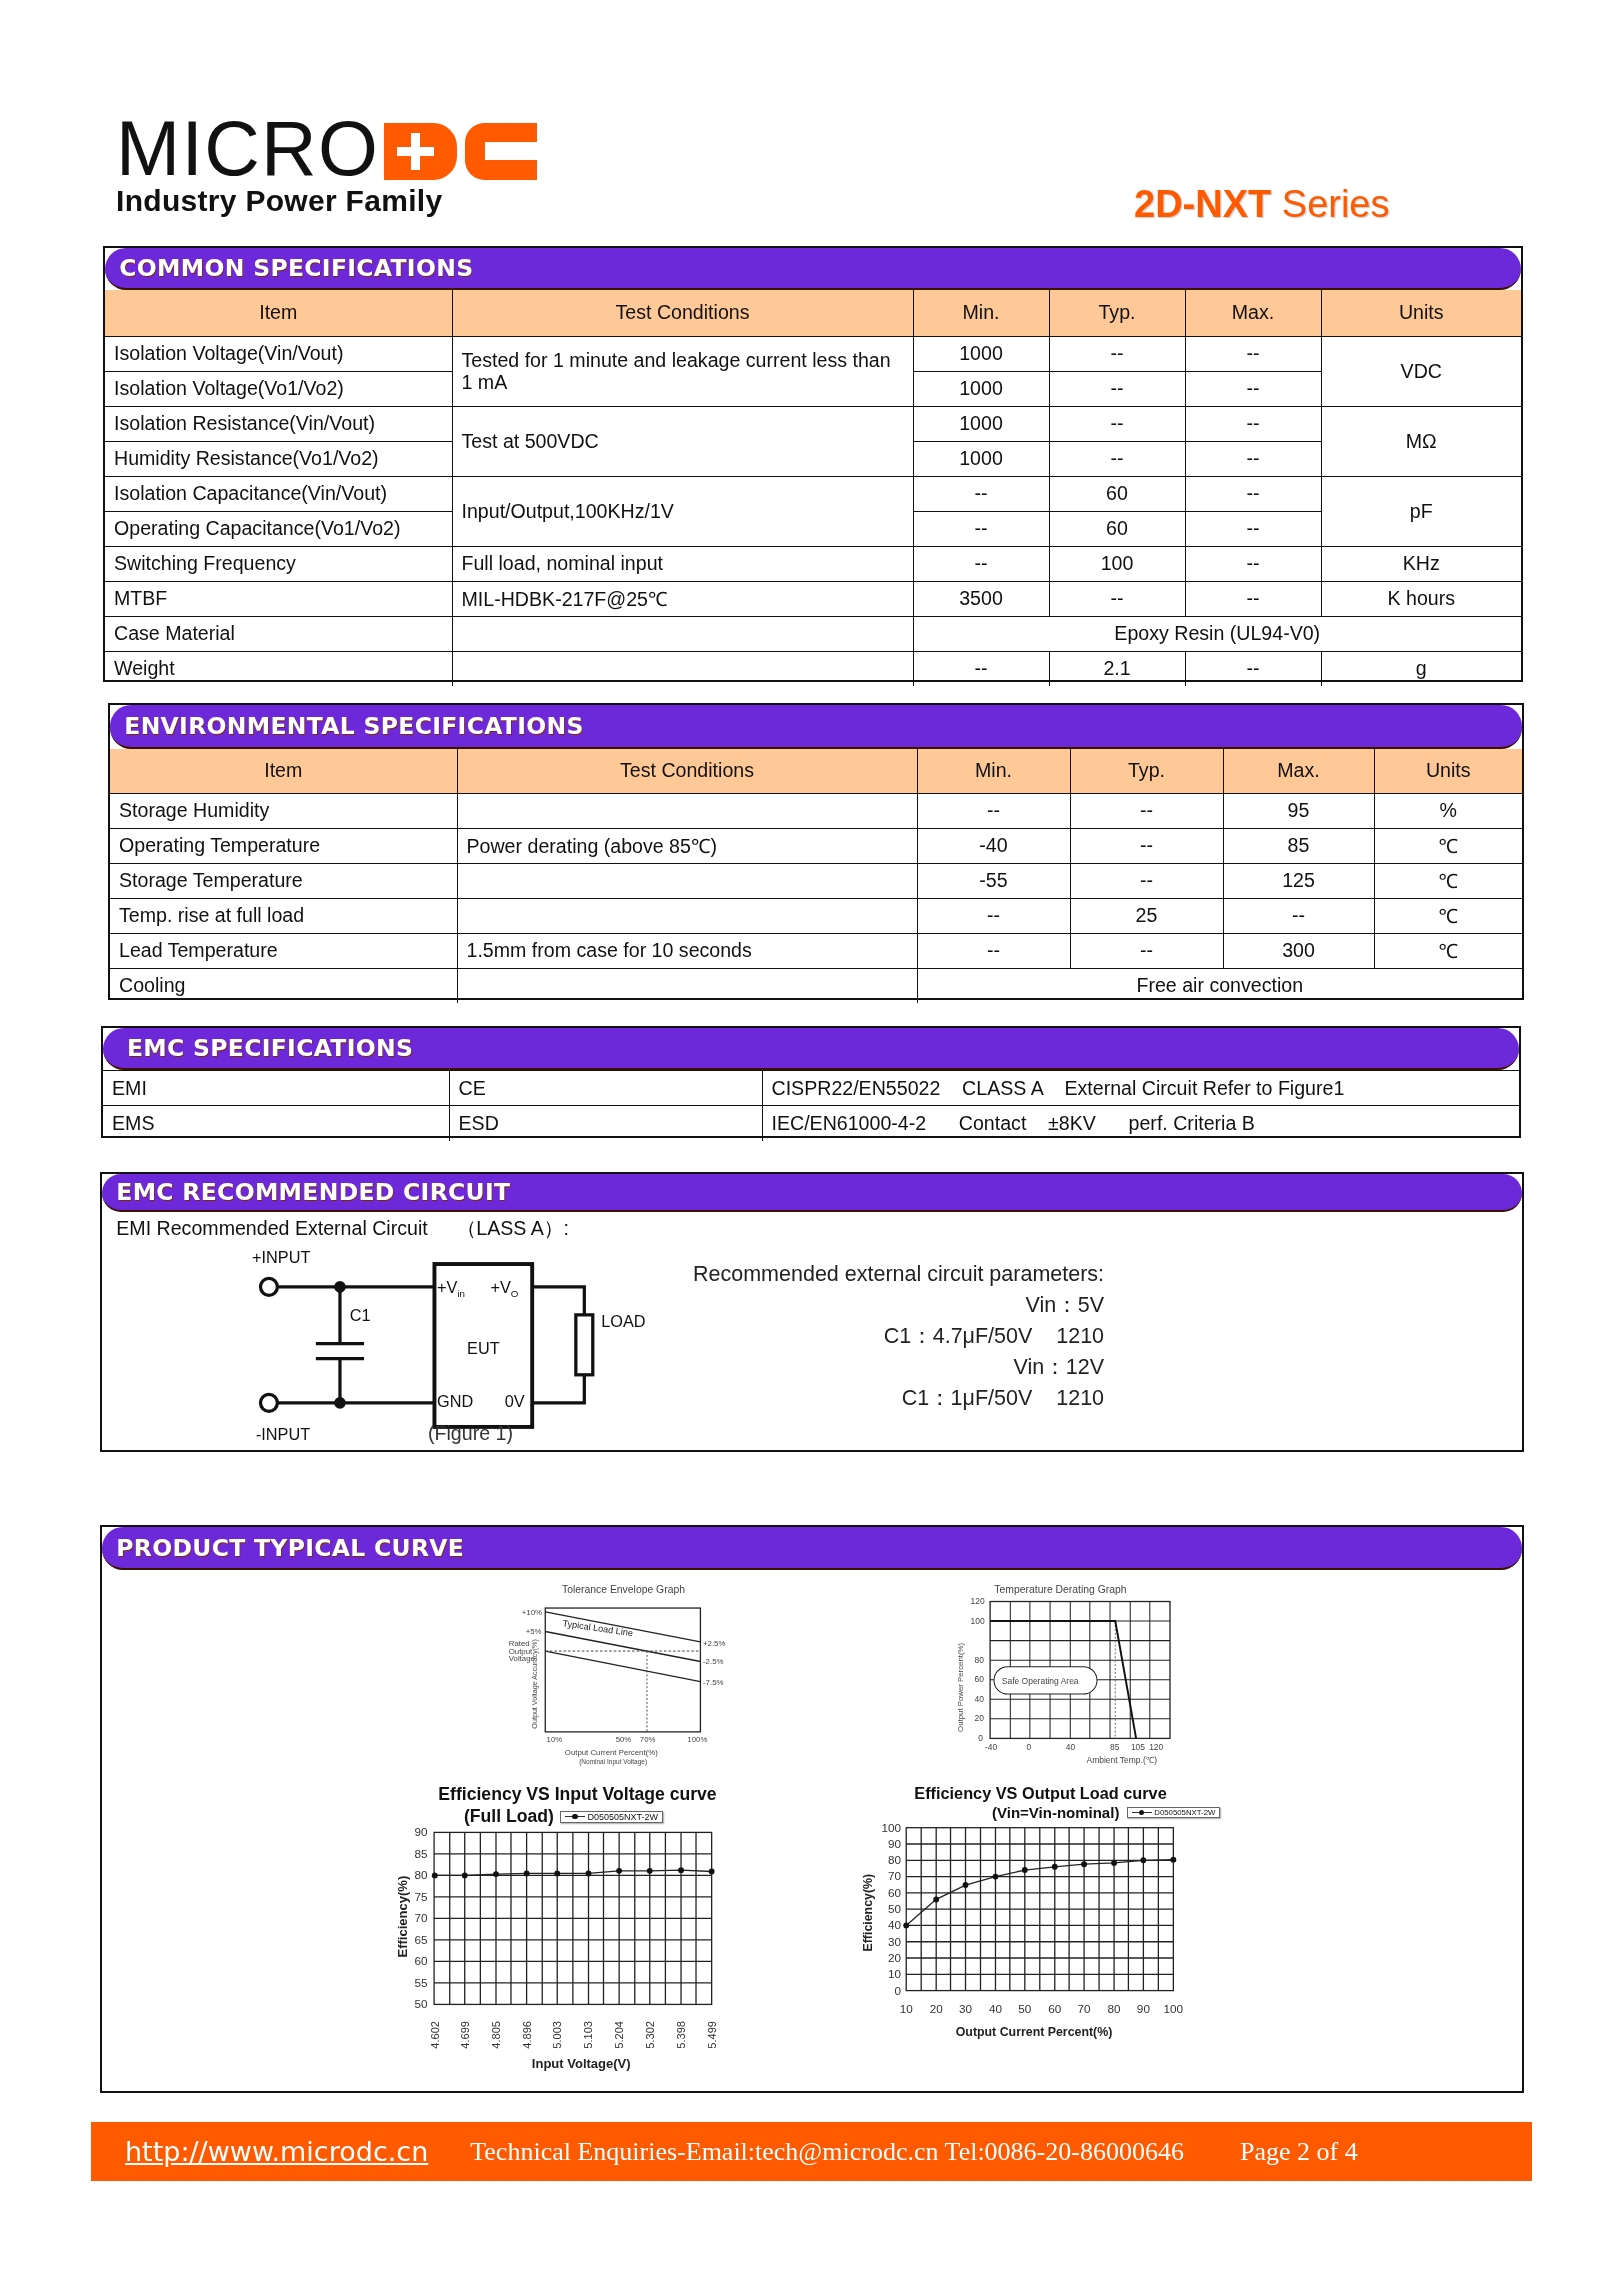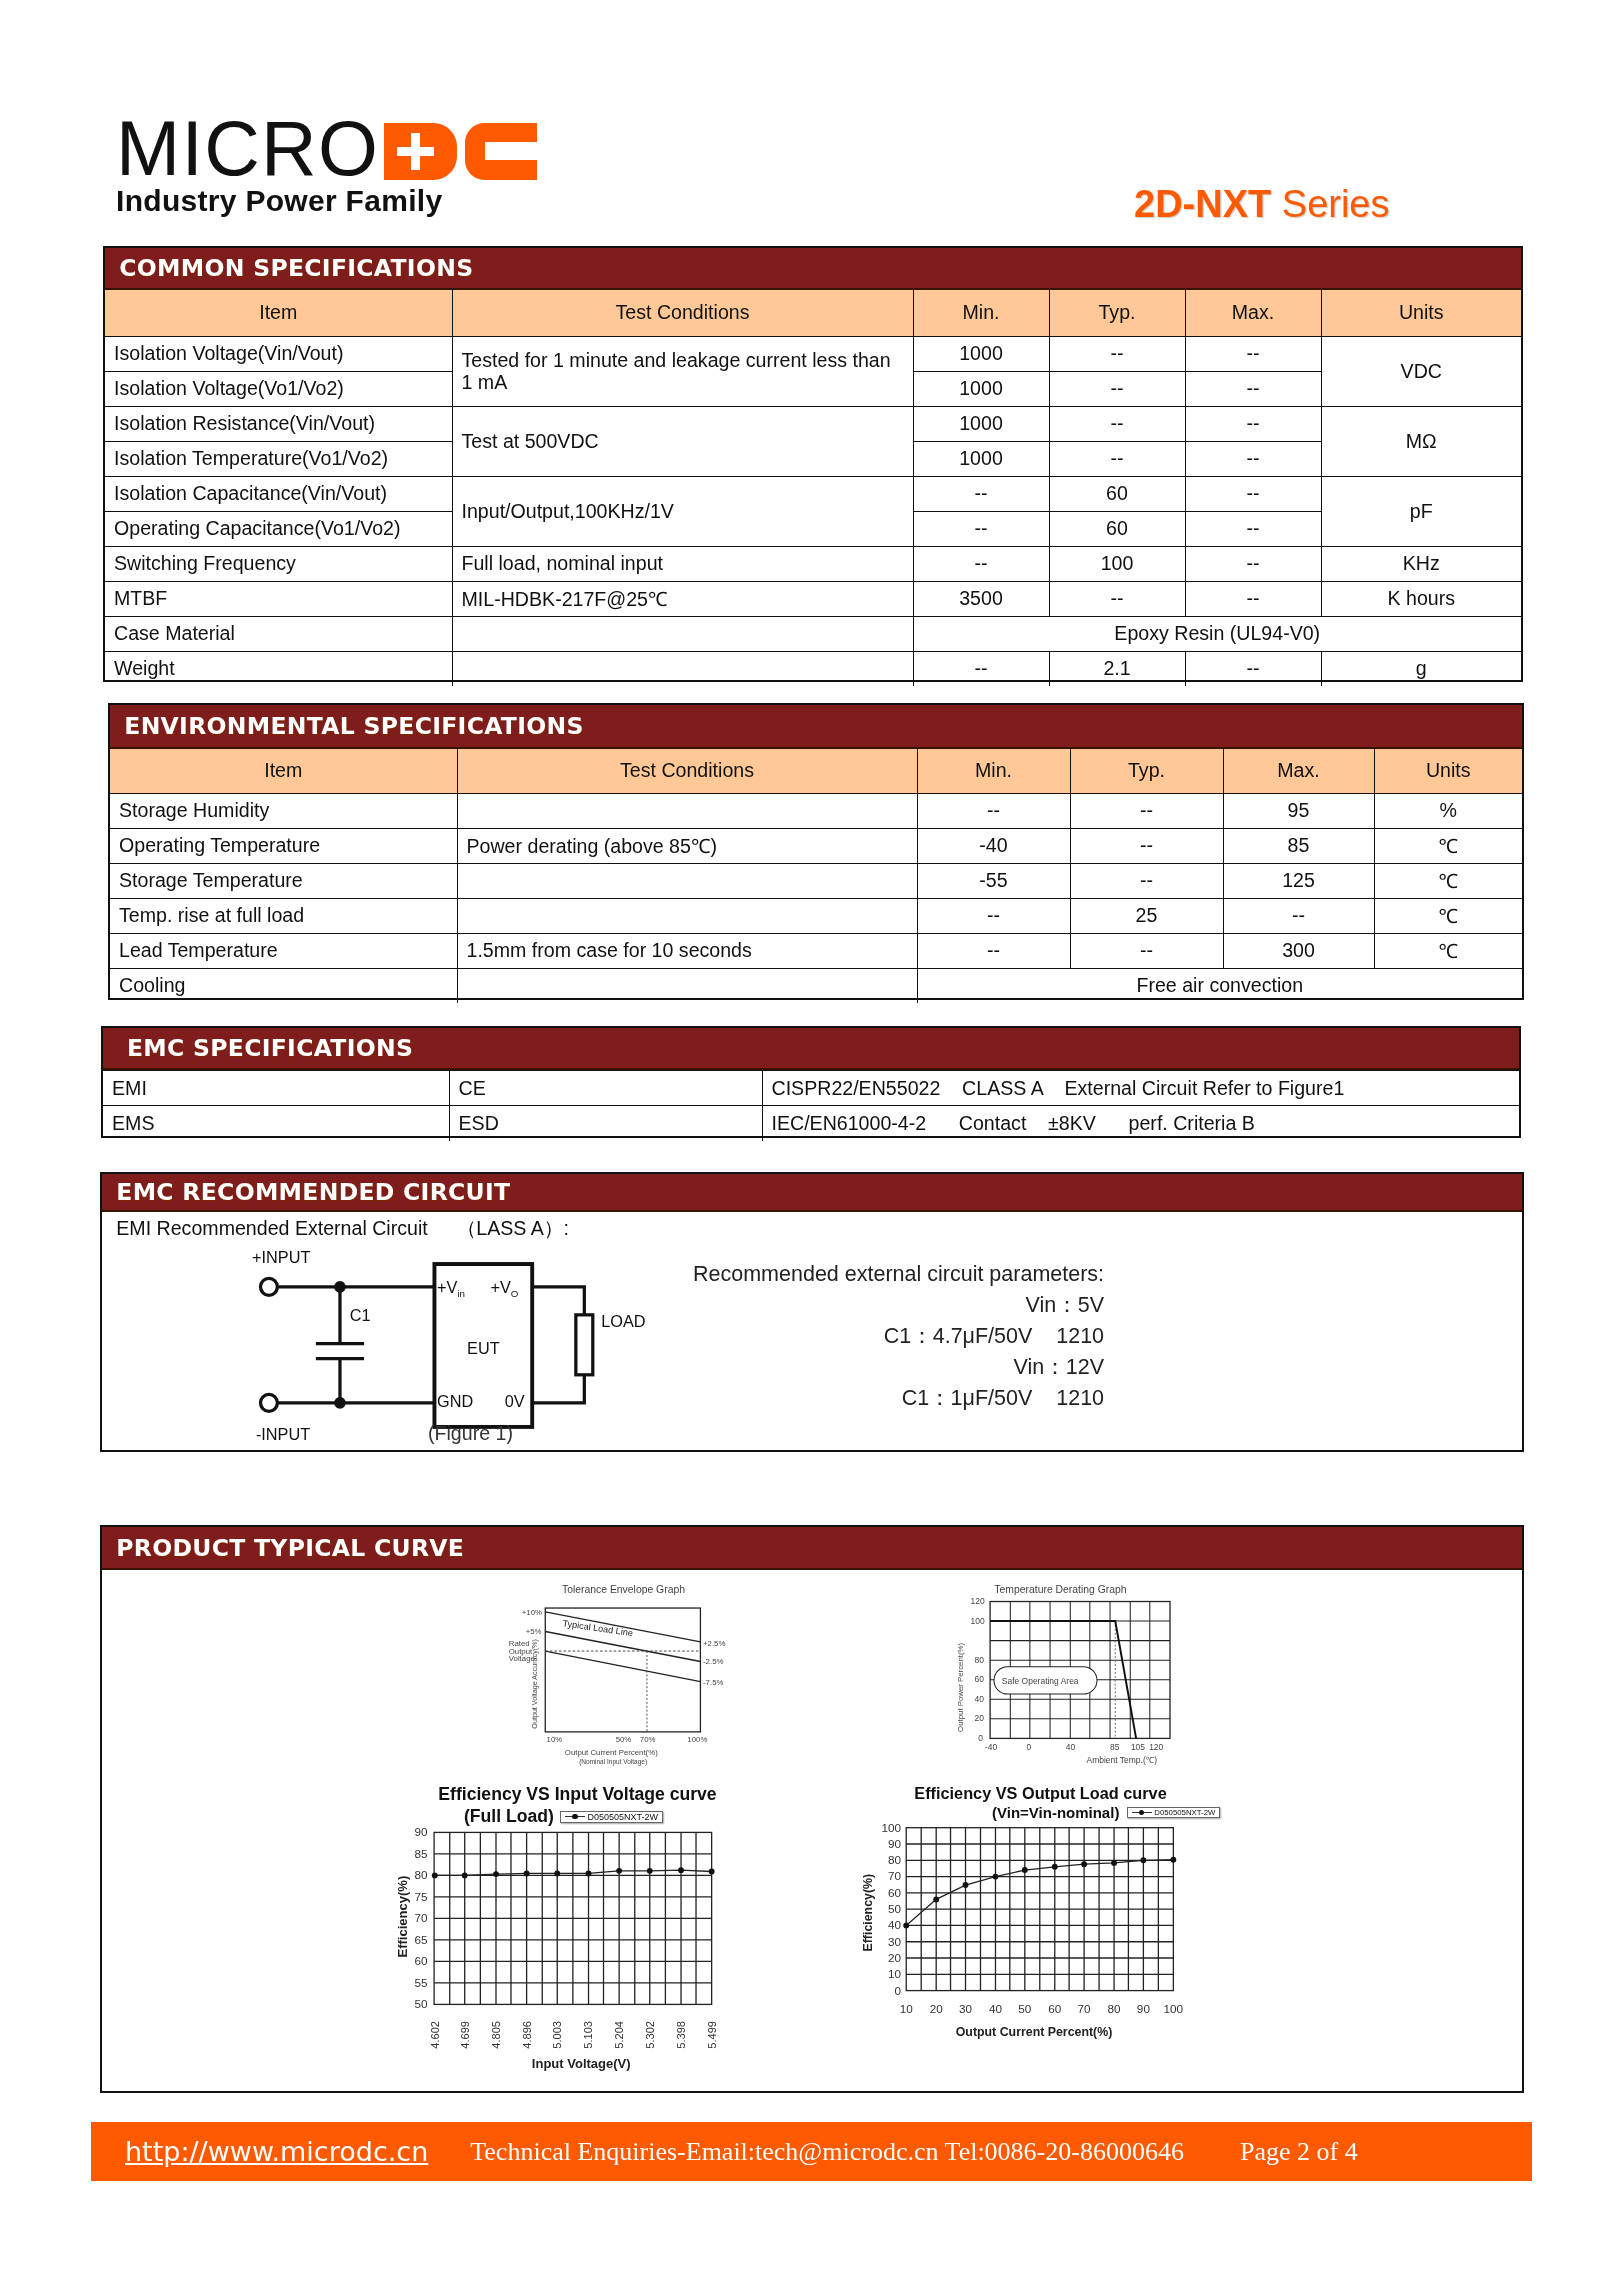--- a/index.html
+++ b/index.html
@@ -14,21 +14,21 @@
   .logo-d::before { content: ""; position: absolute; left: 13px; top: 24px; width: 37px; height: 9px; background: #fff; }
   .logo-d::after { content: ""; position: absolute; left: 27px; top: 10.4px; width: 9px; height: 37px; background: #fff; }
   .logo-c { width: 72px; height: 57px; background: #ff5a00; border-radius: 19.6px 0 0 19.6px; margin-left: 7.8px; position: relative; }
   .logo-c::after { content: ""; position: absolute; left: 19.6px; top: 19.6px; width: 52px; height: 18px; background: #fff; }
   .logo-tag { font-size: 30px; font-weight: bold; color: #111; margin-top: 2.6px; letter-spacing: 0.3px; }
 
   .series { position: absolute; left: 1134px; top: 183px; font-size: 38px; color: #ff5a00; text-shadow: 1.3px 1.3px 1.3px #c9c9c9; }
   .series b { font-weight: bold; }
 
   .section { position: absolute; border: 2px solid #111; background: #fff; }
-  .sec-title { background: #7f1d1d; color: #fff; font-family: "DejaVu Sans", sans-serif; font-weight: bold; font-size: 23.5px; padding-left: 14.3px; display: flex; align-items: center; border-bottom: 2.6px solid #3a1200; text-shadow: 0.7px 0.7px 0 #7a2a00; letter-spacing: 0.3px; }
+  .sec-title { background: #6d28d9; color: #fff; font-family: "DejaVu Sans", sans-serif; font-weight: bold; font-size: 23.5px; padding-left: 14.3px; display: flex; align-items: center; border-bottom: 2.6px solid #3a1200; text-shadow: 0.7px 0.7px 0 #7a2a00; letter-spacing: 0.3px; border-radius: 21px; }
 
   table { border-collapse: collapse; width: 100%; table-layout: fixed; font-size: 19.6px; }
   th, td { border: 1.3px solid #111; height: 35px; padding: 0 9px; vertical-align: middle; }
   th { background: #ffc896; font-weight: normal; text-align: center; height: 46px; }
   td.c { text-align: center; }
   td.l { text-align: left; }
   tr:first-child th { border-top: none; }
   th:first-child, td:first-child { border-left: none; }
   th:last-child, td:last-child { border-right: none; }
   tr:last-child td { border-bottom: none; }
@@ -100,21 +100,21 @@
     </tr>
     <tr>
       <td class="l">Isolation Resistance(Vin/Vout)</td>
       <td class="l" rowspan="2">Test at 500VDC</td>
       <td class="c">1000</td>
       <td class="c">--</td>
       <td class="c">--</td>
       <td class="c" rowspan="2">MΩ</td>
     </tr>
     <tr>
-      <td class="l">Isolation Temperature(Vo1/Vo2)</td>
+      <td class="l">Humidity Resistance(Vo1/Vo2)</td>
       <td class="c">1000</td>
       <td class="c">--</td>
       <td class="c">--</td>
     </tr>
     <tr>
       <td class="l">Isolation Capacitance(Vin/Vout)</td>
       <td class="l" rowspan="2">Input/Output,100KHz/1V</td>
       <td class="c">--</td>
       <td class="c">60</td>
       <td class="c">--</td>

